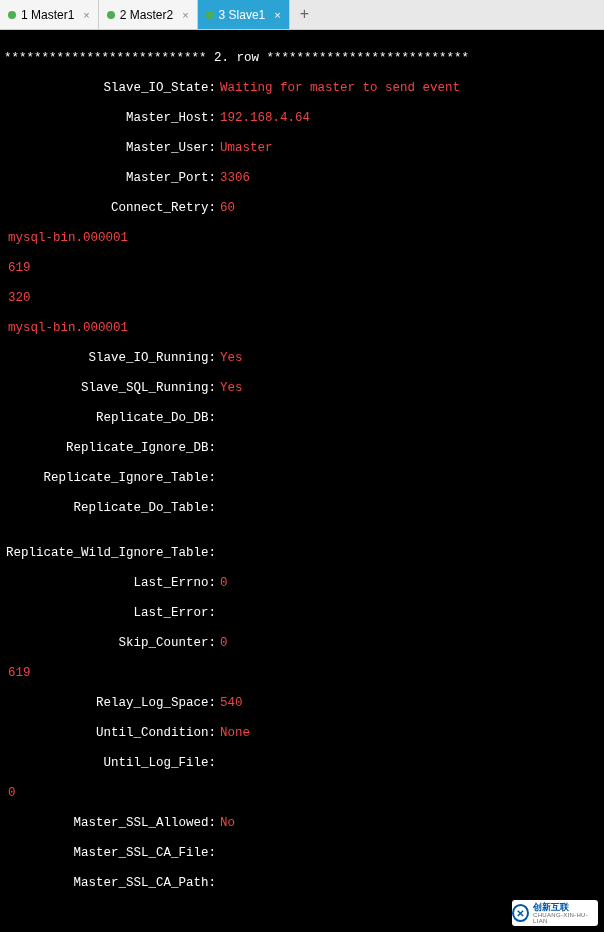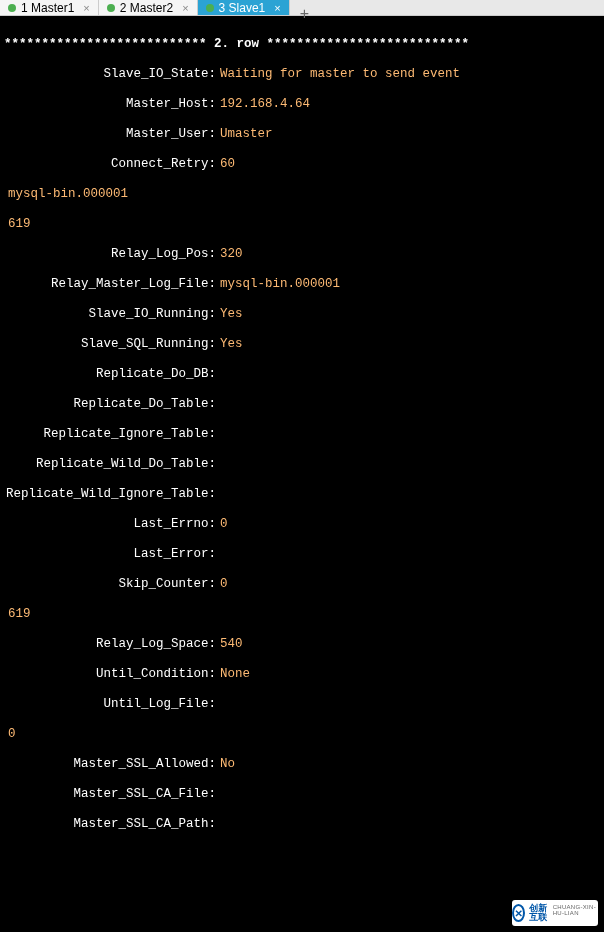--- a/index.html
+++ b/index.html
@@ -10,21 +10,21 @@
     body {
       font-family: "Segoe UI", Tahoma, sans-serif;
       background: #000;
       width: 604px;
       height: 932px;
       overflow: hidden;
       position: relative;
     }
     .tab-bar {
       background: #e8e8e8;
-      height: 16px;
+      height: 30px;
       display: flex;
       align-items: flex-start;
       border-bottom: 1px solid #ccc;
       font-size: 12px;
     }
     .tab {
       display: flex;
       align-items: center;
       padding: 5px 8px;
       border-right: 1px solid #ccc;
@@ -71,26 +71,25 @@
     .row-line {
       display: flex;
     }
     .key {
       color: #fff;
       text-align: right;
       width: 212px;
       flex-shrink: 0;
     }
     .val {
-      color: #fdba74;
+      color: #ef4444;
       padding-left: 4px;
     }
     .header-row {
       color: #fff;
-      font-weight: bold;
     }
     .watermark {
       position: absolute;
       right: 6px;
       bottom: 6px;
       width: 86px;
       height: 26px;
       background: #fff;
       border-radius: 3px;
       display: flex;
@@ -106,21 +105,21 @@
       height: 18px;
       border: 2px solid #0056a8;
       border-radius: 50%;
       display: flex;
       align-items: center;
       justify-content: center;
       font-size: 10px;
     }
     .watermark-text {
       display: flex;
-      flex-direction: row;
+      flex-direction: column;
       line-height: 1;
     }
     .watermark-sub {
       font-size: 6px;
       color: #666;
       font-weight: normal;
       letter-spacing: 0.3px;
     }
   </style>
 </head>
@@ -143,31 +142,33 @@
     <span class="tab-close">×</span>
   </div>
   <div class="tab-add">+</div>
 </div>
 
 <div class="terminal">
 <div class="header-row">*************************** 2. row ***************************</div>
 <div class="row-line"><span class="key">Slave_IO_State:</span><span class="val">Waiting for master to send event</span></div>
 <div class="row-line"><span class="key">Master_Host:</span><span class="val">192.168.4.64</span></div>
 <div class="row-line"><span class="key">Master_User:</span><span class="val">Umaster</span></div>
+<div class="row-line"><span class="key">Master_Port:</span><span class="val">3306</span></div>
 <div class="row-line"><span class="key">Connect_Retry:</span><span class="val">60</span></div>
 <div class="row-line"><span class="val">mysql-bin.000001</span></div>
 <div class="row-line"><span class="val">619</span></div>
-<div class="row-line"><span class="key">Relay_Log_Pos:</span><span class="val">320</span></div>
-<div class="row-line"><span class="key">Relay_Master_Log_File:</span><span class="val">mysql-bin.000001</span></div>
+<div class="row-line"><span class="val">320</span></div>
+<div class="row-line"><span class="val">mysql-bin.000001</span></div>
 <div class="row-line"><span class="key">Slave_IO_Running:</span><span class="val">Yes</span></div>
 <div class="row-line"><span class="key">Slave_SQL_Running:</span><span class="val">Yes</span></div>
 <div class="row-line"><span class="key">Replicate_Do_DB:</span><span class="val"></span></div>
+<div class="row-line"><span class="key">Replicate_Ignore_DB:</span><span class="val"></span></div>
+<div class="row-line"><span class="key">Replicate_Ignore_Table:</span><span class="val"></span></div>
 <div class="row-line"><span class="key">Replicate_Do_Table:</span><span class="val"></span></div>
-<div class="row-line"><span class="key">Replicate_Ignore_Table:</span><span class="val"></span></div>
-<div class="row-line"><span class="key">Replicate_Wild_Do_Table:</span><span class="val"></span></div>
+<div class="row-line"><span class="val"></span></div>
 <div class="row-line"><span class="key">Replicate_Wild_Ignore_Table:</span><span class="val"></span></div>
 <div class="row-line"><span class="key">Last_Errno:</span><span class="val">0</span></div>
 <div class="row-line"><span class="key">Last_Error:</span><span class="val"></span></div>
 <div class="row-line"><span class="key">Skip_Counter:</span><span class="val">0</span></div>
 <div class="row-line"><span class="val">619</span></div>
 <div class="row-line"><span class="key">Relay_Log_Space:</span><span class="val">540</span></div>
 <div class="row-line"><span class="key">Until_Condition:</span><span class="val">None</span></div>
 <div class="row-line"><span class="key">Until_Log_File:</span><span class="val"></span></div>
 <div class="row-line"><span class="val">0</span></div>
 <div class="row-line"><span class="key">Master_SSL_Allowed:</span><span class="val">No</span></div>

